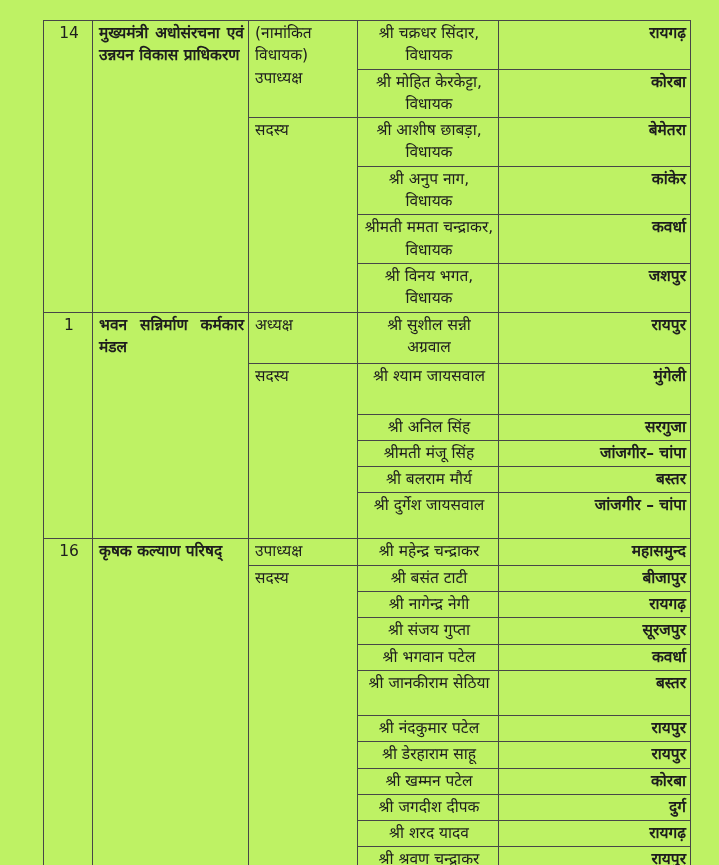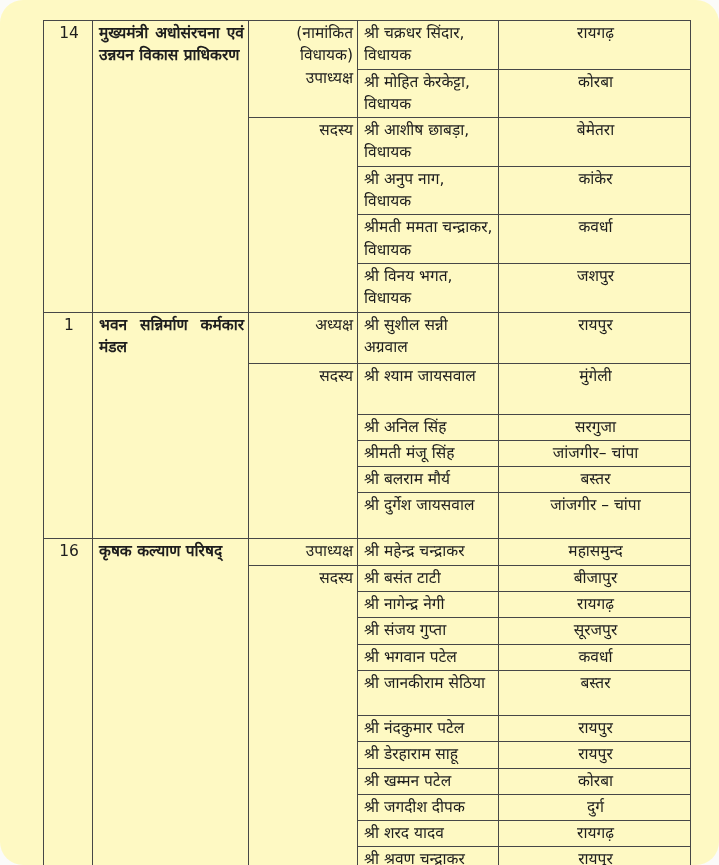--- a/index.html
+++ b/index.html
@@ -10,22 +10,21 @@
     width: 719px;
     height: 865px;
     background: #fbfbf9;
     font-family: "DejaVu Sans", sans-serif;
     position: relative;
     overflow: hidden;
   }
   .page {
     position: absolute;
     inset: 0;
-    background: #fef9c3;
-    border-radius: 23px;
+    background: #bef264;
   }
   table.doc-table {
     position: absolute;
     left: 43px;
     top: 20px;
     border-collapse: collapse;
     table-layout: fixed;
     width: 647px;
   }
   table.doc-table td {
@@ -41,23 +40,23 @@
     text-align: center;
     padding-left: 2px;
     padding-right: 2px;
     padding-top: 2px;
   }
   td.org {
     text-align: justify;
     padding-right: 6px;
     font-weight: bold;
   }
-  td.pos { text-align: right; }
-  td.name { text-align: left; }
-  td.dist { text-align: center; }
+  td.pos { text-align: left; }
+  td.name { text-align: center; }
+  td.dist { text-align: right; font-weight: bold; }
   tr.h23 { height: 23px; }
   tr.h45 { height: 45px; }
   tr.h46 { height: 46px; }
   tr.h51 { height: 51px; }
 </style>
 </head>
 <body>
 
 <div class="page">
   <table class="doc-table">

